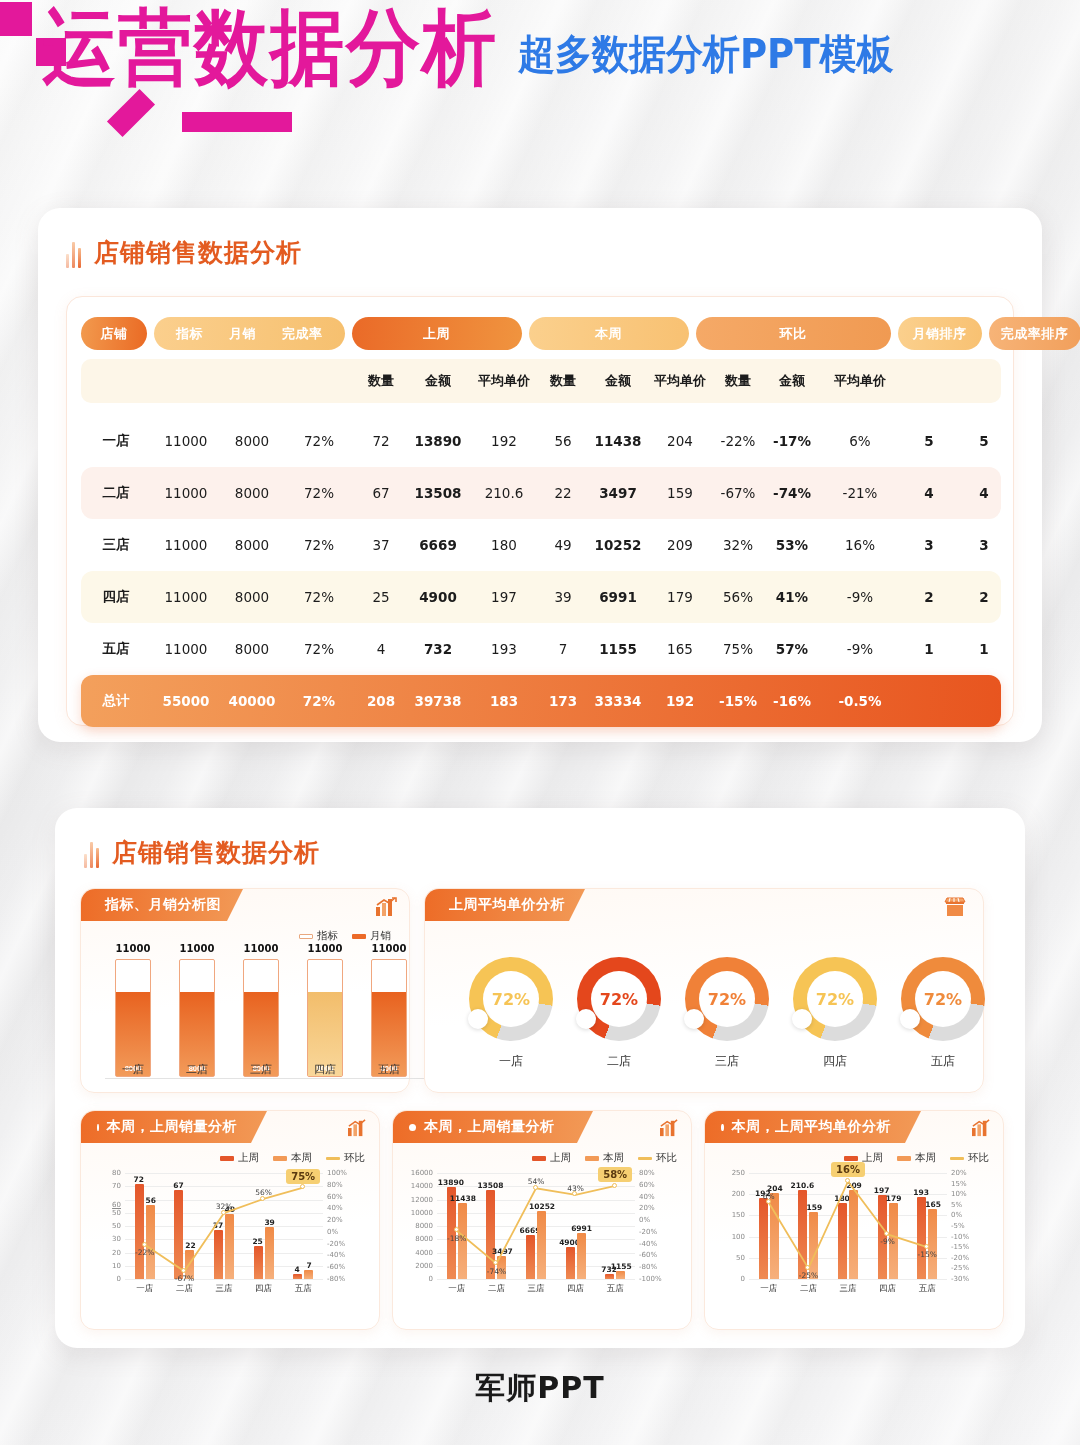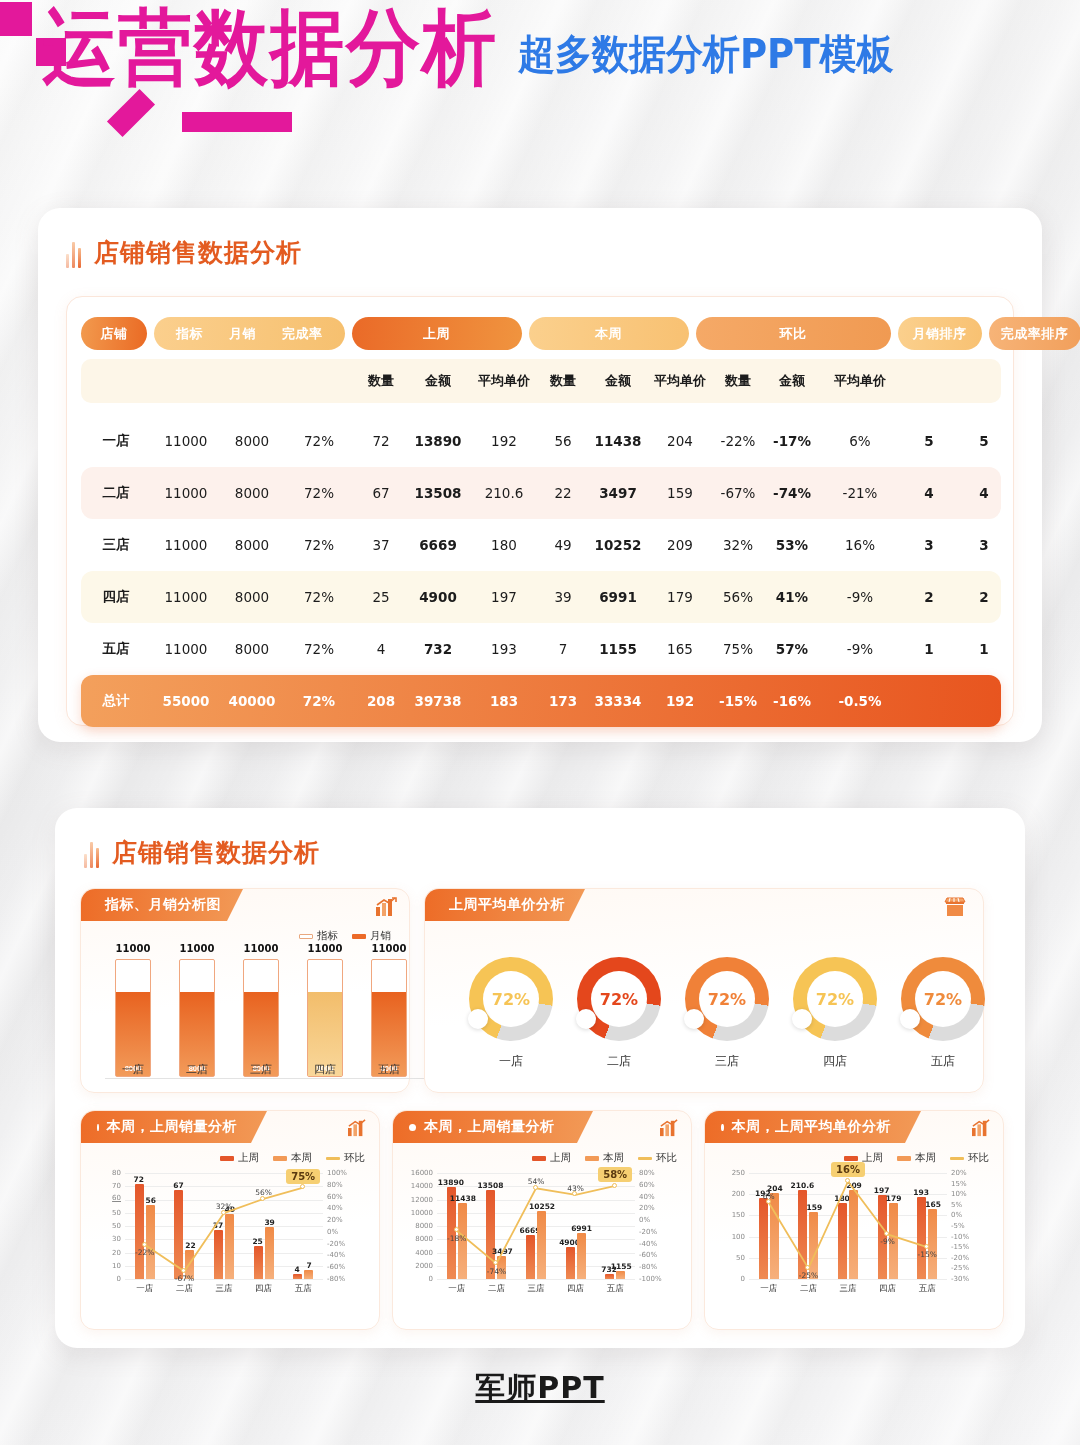--- a/index.html
+++ b/index.html
@@ -206,21 +206,21 @@
     font-family:"DejaVu Sans", sans-serif;
   }
   .c-dot {
     position:absolute; width:5px; height:5px; border-radius:50%;
     background:#fff; border:1.6px solid #f0be5a;
   }
 
   .footer {
     position:absolute; left:0; top:1368px; width:1080px; text-align:center;
     font-size:30px; font-weight:700; color:#1a1a1a;
-    font-family:"DejaVu Sans", sans-serif; letter-spacing:1px;text-decoration:underline;
+    font-family:"DejaVu Sans", sans-serif; letter-spacing:1px;
   }
 </style>
 </head>
 <body>
 
 <div class="page">
 
   <div class="deco d1"></div>
   <div class="deco d2"></div>
   <div class="deco d3"></div>
@@ -558,21 +558,21 @@
           <span class="sw line" style="background:#f0be5a;"></span>
           <span>环比</span>
         </div>
     </div>
     <div class="combo" id="combo-qty">
         <div class="gl" style="position: absolute; left: 34px; top: 6px; width: 198px; height: 1px; background: rgb(237, 237, 237);"></div>
         <div class="c-yl" style="left: -2px; top: 2px; width: 32px; text-align: right;">80</div>
         <div class="gl" style="position: absolute; left: 34px; top: 19.25px; width: 198px; height: 1px; background: rgb(237, 237, 237);"></div>
         <div class="c-yl" style="left: -2px; top: 15.25px; width: 32px; text-align: right;">70</div>
         <div class="gl" style="position: absolute; left: 34px; top: 32.5px; width: 198px; height: 1px; background: rgb(237, 237, 237);"></div>
-        <div class="c-yl" style="left: -2px; top: 27px; width: 32px; text-align: right; text-decoration: underline;">60</div>
+        <div class="c-yl" style="left: -2px; top: 34px; width: 32px; text-align: right; text-decoration: underline;">60</div>
         <div class="gl" style="position: absolute; left: 34px; top: 45.75px; width: 198px; height: 1px; background: rgb(237, 237, 237);"></div>
         <div class="c-yl" style="left: -2px; top: 41.75px; width: 32px; text-align: right;">50</div>
         <div class="gl" style="position: absolute; left: 34px; top: 59px; width: 198px; height: 1px; background: rgb(237, 237, 237);"></div>
         <div class="c-yl" style="left: -2px; top: 55px; width: 32px; text-align: right;">50</div>
         <div class="gl" style="position: absolute; left: 34px; top: 72.25px; width: 198px; height: 1px; background: rgb(237, 237, 237);"></div>
         <div class="c-yl" style="left: -2px; top: 68.25px; width: 32px; text-align: right;">30</div>
         <div class="gl" style="position: absolute; left: 34px; top: 85.5px; width: 198px; height: 1px; background: rgb(237, 237, 237);"></div>
         <div class="c-yl" style="left: -2px; top: 81.5px; width: 32px; text-align: right;">20</div>
         <div class="gl" style="position: absolute; left: 34px; top: 98.75px; width: 198px; height: 1px; background: rgb(237, 237, 237);"></div>
         <div class="c-yl" style="left: -2px; top: 94.75px; width: 32px; text-align: right;">10</div>

